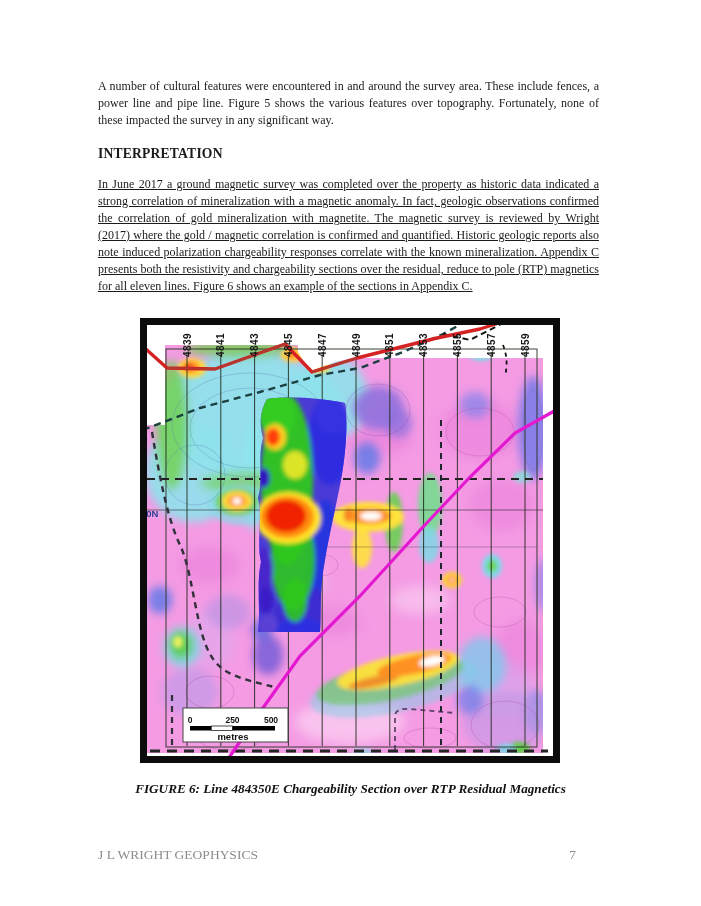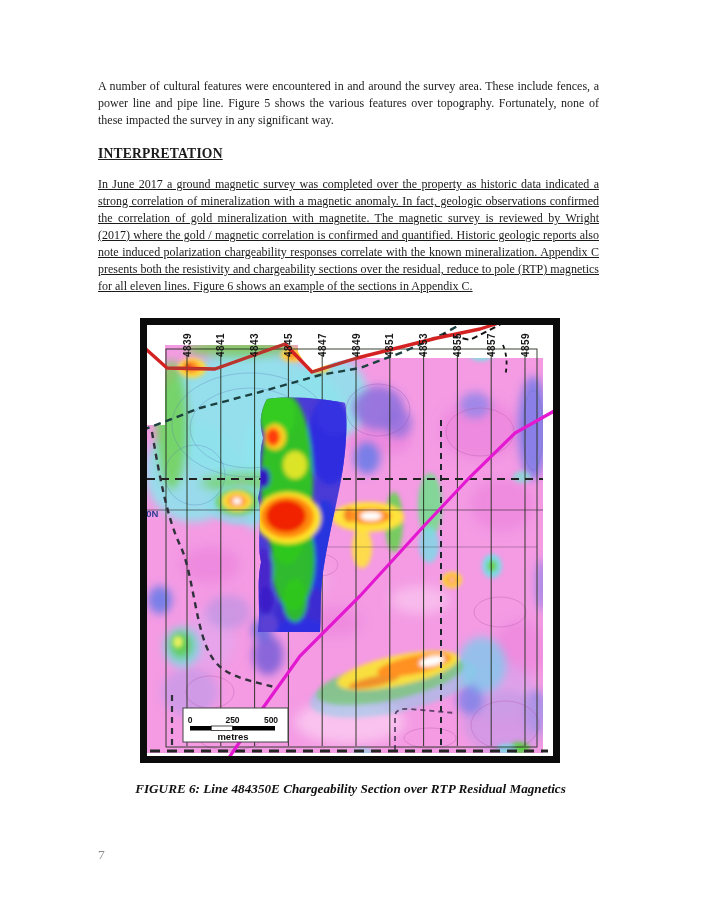--- a/index.html
+++ b/index.html
@@ -1,21 +1,21 @@
 <!DOCTYPE html>
 <html><head>
 <meta charset="utf-8">
 <style>
   html,body{margin:0;padding:0;}
   body{width:701px;height:906px;background:#ffffff;position:relative;overflow:hidden;
        font-family:"Liberation Serif",serif;color:#1b1b1b;}
   .para{position:absolute;left:98px;width:501px;text-align:justify;
         font-size:12px;line-height:17px;}
   #para1{top:78px;}
-  #heading{position:absolute;left:98px;top:146px;font-size:13.6px;font-weight:bold;letter-spacing:.2px;text-decoration:underline;}
+  #heading{position:absolute;left:98px;top:146px;font-size:13.6px;font-weight:bold;letter-spacing:.2px;}
   #para2{top:176px;text-decoration:underline;}
   #figure-box{position:absolute;left:140px;top:318px;width:420px;height:445px;
               border:7px solid #0b0b0b;box-sizing:border-box;background:#fff;}
   #figure-box svg{display:block;}
   #caption{position:absolute;left:0;top:781px;width:701px;text-align:center;
            font-size:13.2px;font-weight:bold;font-style:italic;color:#111;}
   #footer{position:absolute;left:98px;top:847px;width:478px;display:flex;
           justify-content:space-between;font-size:13.5px;color:#8c8c8c;}
   text{font-family:"Liberation Sans",sans-serif;}
 </style>
@@ -248,14 +248,15 @@
     <rect x="211.25" y="726" width="21.25" height="4.5" fill="#fff" stroke="#000" stroke-width=".7"></rect>
     <rect x="232.5" y="726" width="42.5" height="4.5" fill="#000"></rect>
     <text x="233" y="740" font-size="9.5" font-weight="bold" fill="#111" text-anchor="middle">metres</text>
   </g>
 </svg>
 </div>
 
 <div id="caption">FIGURE 6: Line 484350E Chargeability Section over RTP Residual Magnetics</div>
 
 <div id="footer">
+  <span>J L WRIGHT GEOPHYSICS</span>
   <span>7</span>
 </div>
 
 </body></html>

